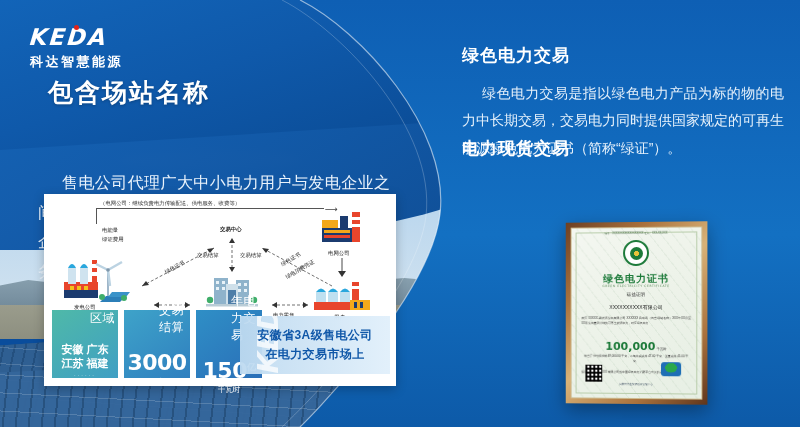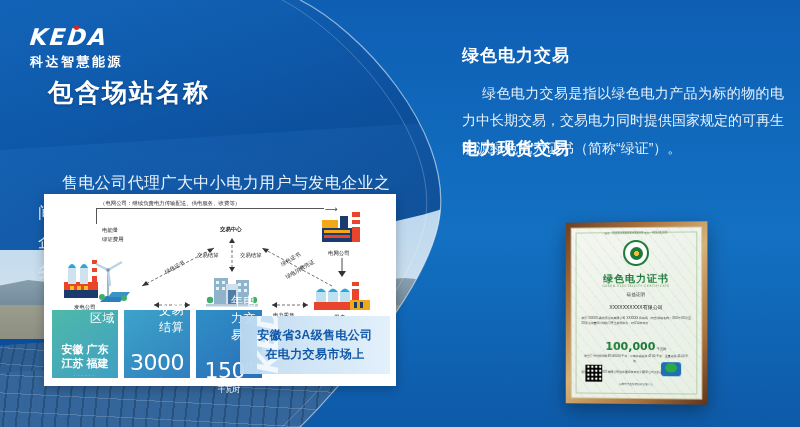--- a/index.html
+++ b/index.html
@@ -127,21 +127,21 @@
   .stats { position:absolute; left:8px; top:116px; display:flex; gap:6px; }
   .stat {
     width:66px; height:68px; display:flex; flex-direction:column;
     align-items:center; justify-content:center; color:#fff;
   }
   .stat.s1 { background:linear-gradient(145deg,#4fb9a8,#3f9fc4); }
   .stat.s2 { background:linear-gradient(145deg,#3ea3c9,#2f7fbf); }
   .stat.s3 { background:linear-gradient(145deg,#2f8fc6,#2a6fb8); }
   .stat-cap { font-size:12px; letter-spacing:.5px; margin-bottom:16px;padding-left:35px; }
   .stat-regions { font-size:11px; font-weight:bold; line-height:1.25; text-align:center; }
-  .stat-big { font-size:22px; font-weight:normal; line-height:1; letter-spacing:-.5px; }
+  .stat-big { font-size:22px; font-weight:bold; line-height:1; letter-spacing:-.5px; }
   .stat-big sup { font-size:9px; vertical-align:super; }
   .stat-unit { font-size:7.5px; margin-top:3px; }
   .stat-dots { font-size:5px; letter-spacing:2px; opacity:.85; margin-top:2px; }
 
   .badge-wrap {
     position:absolute; left:196px; top:122px; width:150px; height:58px;
     background:linear-gradient(90deg,rgba(190,218,240,.95),rgba(226,240,251,.98));
     display:flex; flex-direction:column; align-items:center; justify-content:center;
     gap:2px; overflow:hidden;
   }

